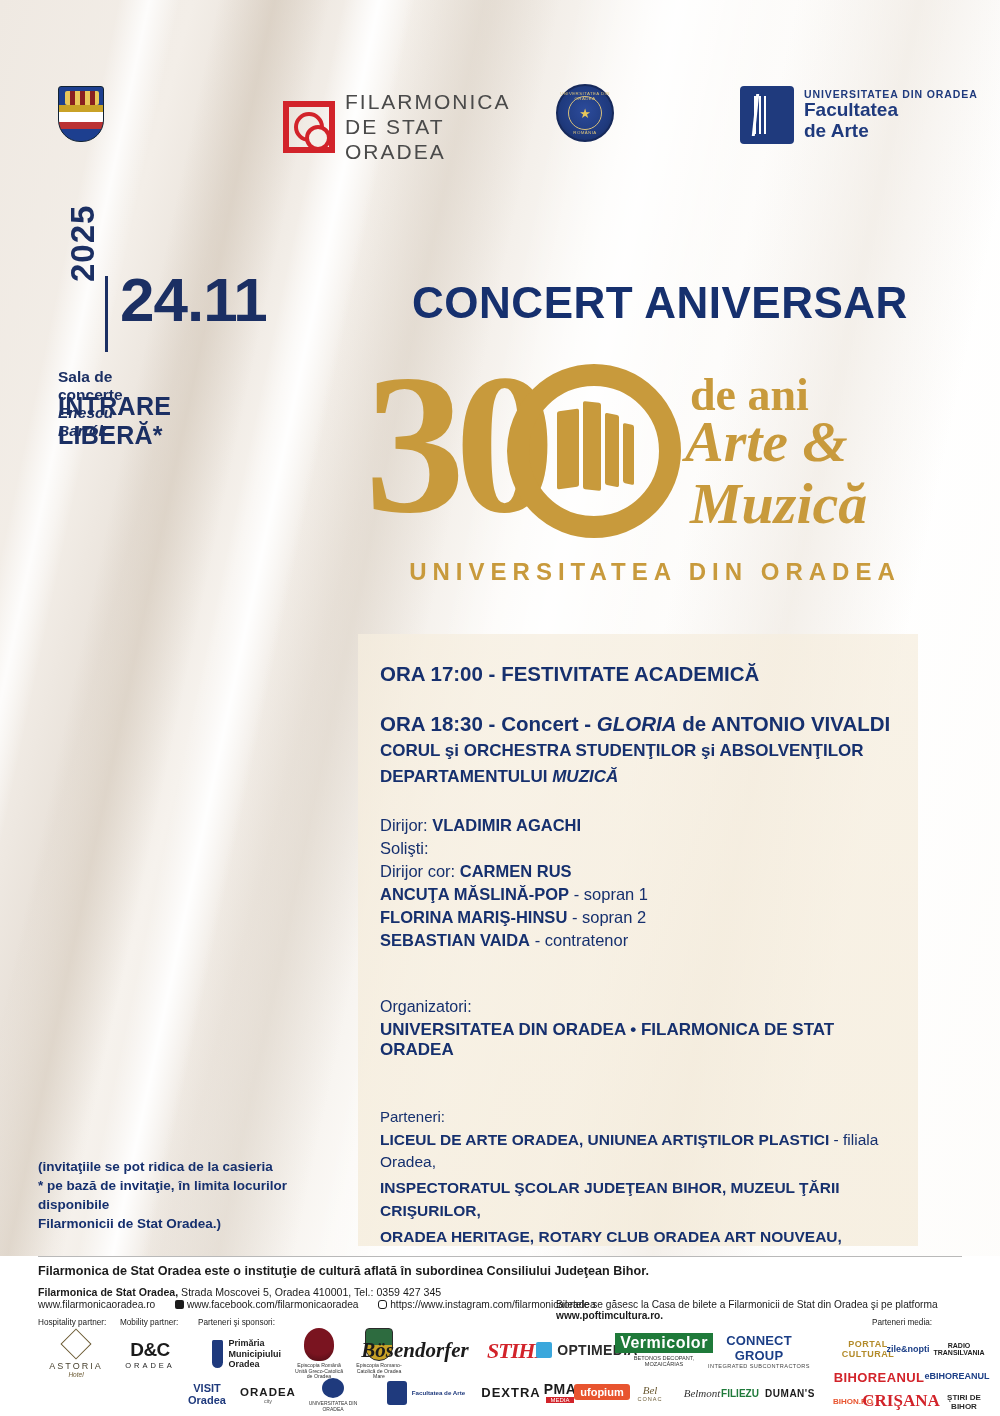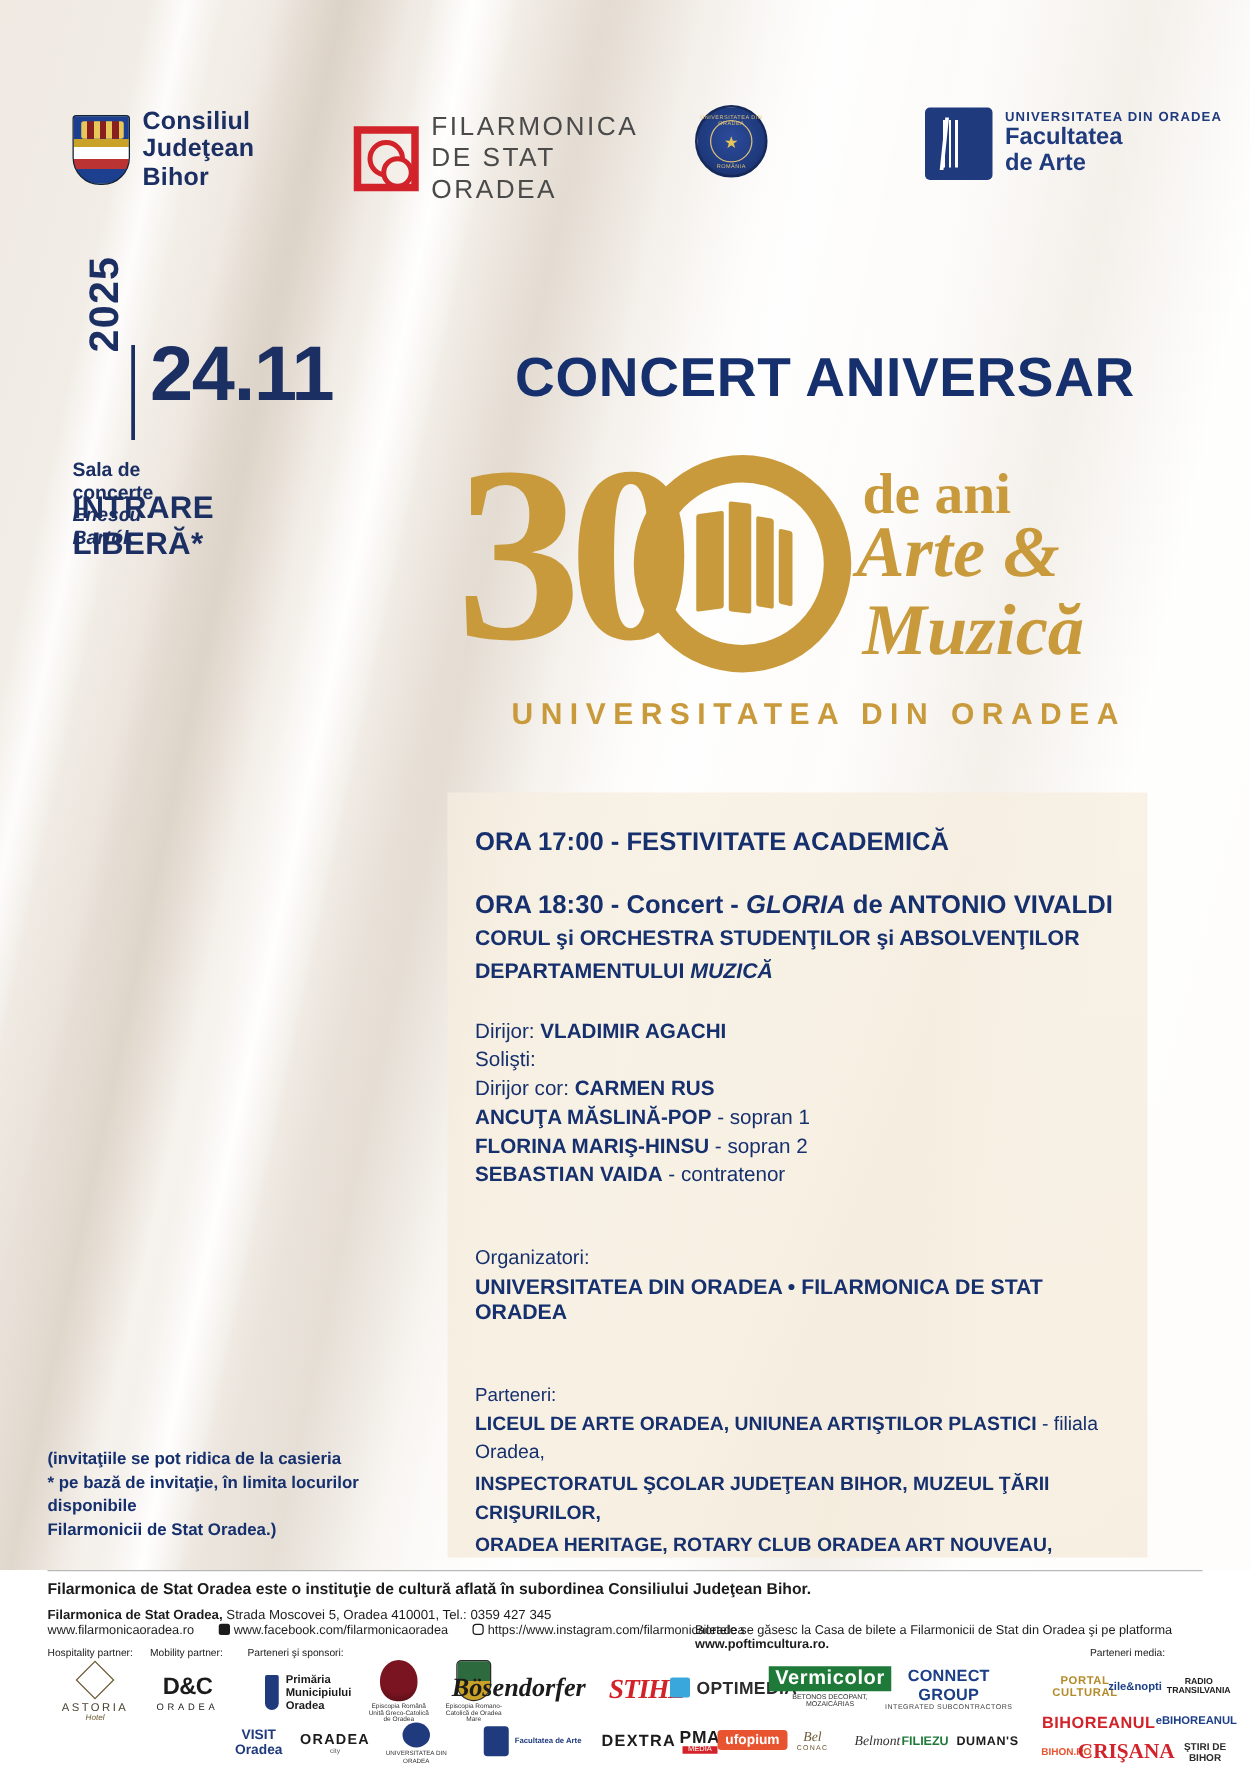--- a/index.html
+++ b/index.html
@@ -273,25 +273,20 @@
   <div class="streak s2"></div>
   <div class="streak s3"></div>
   <div class="streak s4"></div>
   <div class="streak s5"></div>
   <div class="streak s6"></div>
 
   <div class="logo-row">
 
     <div class="logo cjb">
       <div class="crest"></div>
-      <div class="txt">
-        <div>Consiliul</div>
-        <div>Judeţean</div>
-        <div>Bihor</div>
-      </div>
     </div>
 
     <div class="logo filarm">
       <div class="mark">
         <div class="sq"></div>
           <div class="c1"></div>
           <div class="c2"></div>
       </div>
       <div class="txt">
         <div>FILARMONICA</div>

